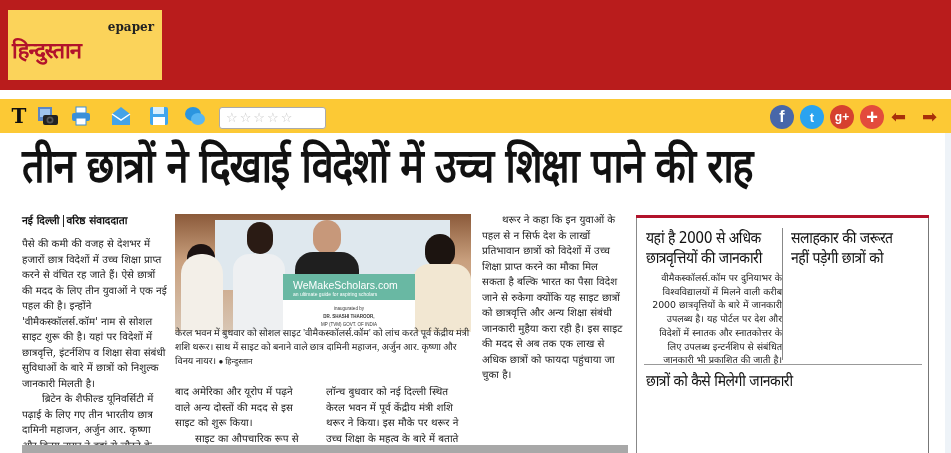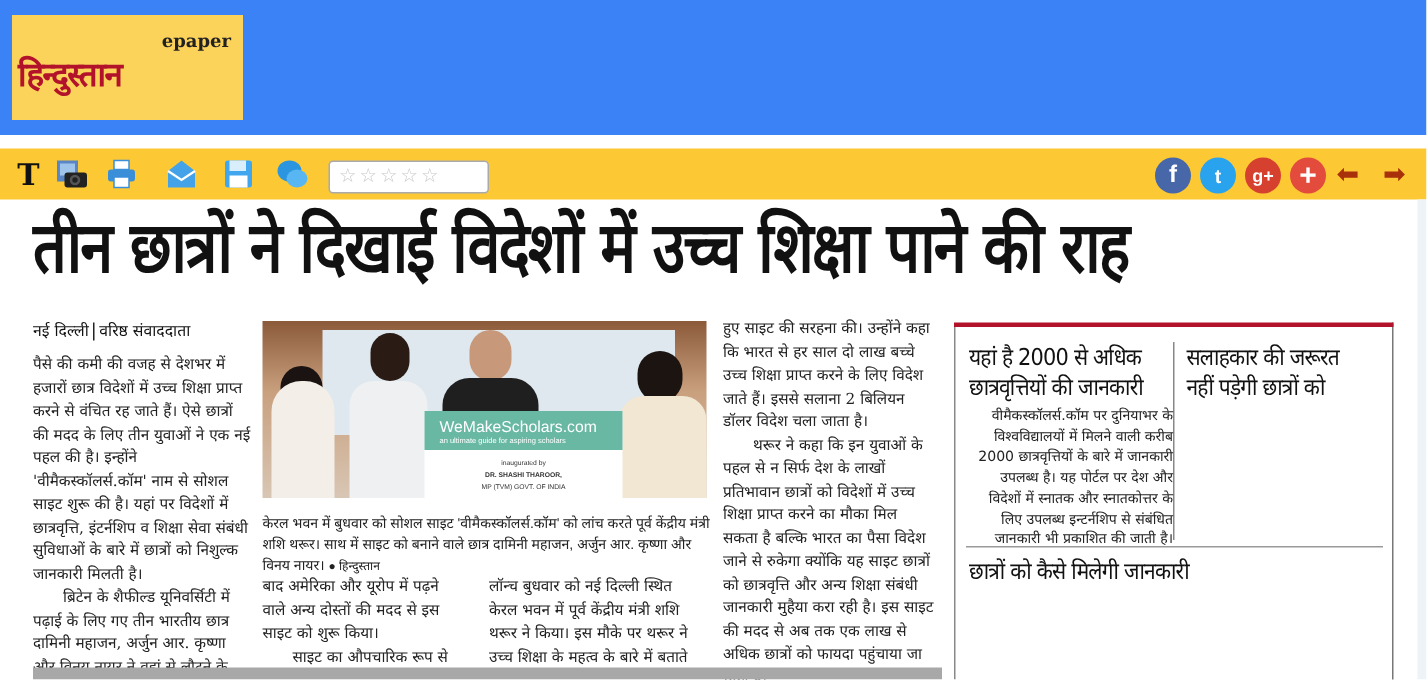--- a/index.html
+++ b/index.html
@@ -1,19 +1,19 @@
 <!DOCTYPE html>
 <html><head>
 <meta charset="utf-8">
 <style>
   * { box-sizing: border-box; margin: 0; padding: 0; }
   html, body { width: 951px; height: 453px; overflow: hidden; background: #ffffff; }
   body { font-family: "DejaVu Sans", sans-serif; color: #111; position: relative; }
 
-  .header-band { position: absolute; left: 0; top: 0; width: 951px; height: 90px; background: #3b82f6; }
+  .header-band { position: absolute; left: 0; top: 0; width: 951px; height: 90px; background: #b91c1c; }
   .logo-box { position: absolute; left: 8px; top: 10px; width: 154px; height: 70px; background: #fbd35a; }
   .logo-epaper { position: absolute; right: 8px; top: 10px; font-family: "DejaVu Serif", serif; font-weight: bold; font-size: 12px; color: #222; }
   .logo-name { position: absolute; left: 4px; top: 22px; font-family: "DejaVu Serif", serif; font-weight: bold; font-size: 22px; color: #b2132b; letter-spacing: -1px; line-height: 36px; }
 
   .gap-white { position: absolute; left: 0; top: 90px; width: 951px; height: 10px; background: #fff; }
 
   .toolbar { position: absolute; left: 0; top: 99px; width: 951px; height: 34px; background: #fcc935; }
   .tb-icon { position: absolute; top: 6px; width: 22px; height: 22px; display: flex; align-items: center; justify-content: center; cursor: pointer; }
   .tb-text { left: 8px; font-family: "DejaVu Serif", serif; font-size: 20px; font-weight: bold; color: #111; }
   .tb-camera { left: 37px; }
@@ -29,21 +29,21 @@
   .s-tw { left: 800px; background: #2aa3ef; font-size: 13px; }
   .s-gp { left: 830px; background: #d6412f; font-size: 12px; }
   .s-add { left: 860px; background: #e34b3c; font-size: 20px; }
   .arrow { position: absolute; top: 107px; font-size: 18px; color: #a8300a; cursor: pointer; line-height: 20px; }
   .arrow-prev { left: 891px; }
   .arrow-next { left: 922px; }
 
   .headline { position: absolute; left: 22px; top: 136px; width: 900px; font-family: "DejaVu Sans", sans-serif; font-size: 47px; line-height: 60px; color: #111; letter-spacing: -1.5px; white-space: nowrap; transform: scaleX(0.84); transform-origin: left; }
 
   .col { position: absolute; font-size: 10.2px; line-height: 15.5px; color: #222; font-family: "DejaVu Serif", serif; }
-  .dateline { position: absolute; left: 22px; top: 213px; font-size: 10.5px; font-weight: normal; font-family: "DejaVu Sans", sans-serif; white-space: nowrap; }
+  .dateline { position: absolute; left: 22px; top: 213px; font-size: 10.5px; font-weight: bold; font-family: "DejaVu Sans", sans-serif; white-space: nowrap; }
   .dateline .sep { display: inline-block; width: 1px; height: 12px; background: #222; margin: 0 3px; vertical-align: middle; }
   .col1 { left: 22px; top: 236px; width: 145px; }
   .col2 { left: 175px; top: 384px; width: 135px; }
   .col3 { left: 326px; top: 384px; width: 140px; }
   .col4 { left: 482px; top: 212px; width: 142px; }
   .indent { display: inline-block; width: 20px; }
 
   .photo { position: absolute; left: 175px; top: 214px; width: 296px; height: 118px; background: linear-gradient(180deg, #8b5a3a 0%, #c9a07e 40%, #d8c6b4 100%); overflow: hidden; }
   .photo .screen { position: absolute; left: 40px; top: 6px; width: 235px; height: 70px; background: #dfe8ee; }
   .photo .p1 { position: absolute; left: 6px; top: 40px; width: 42px; height: 78px; background: #f3efe8; border-radius: 20px 20px 0 0; }
@@ -53,21 +53,21 @@
   .photo .p3 { position: absolute; left: 120px; top: 38px; width: 64px; height: 40px; background: #1f1f1f; border-radius: 18px 18px 0 0; }
   .photo .p3h { position: absolute; left: 138px; top: 6px; width: 28px; height: 34px; background: #c7987a; border-radius: 14px; }
   .photo .p4 { position: absolute; left: 238px; top: 50px; width: 58px; height: 68px; background: #f2e7d2; border-radius: 16px 16px 0 0; }
   .photo .p4h { position: absolute; left: 250px; top: 20px; width: 30px; height: 34px; background: #1c1410; border-radius: 15px; }
   .banner { position: absolute; left: 108px; top: 60px; width: 132px; height: 58px; background: #fff; }
   .banner-top { position: absolute; left: 0; top: 0; width: 132px; height: 26px; background: #69b8a3; color: #fff; font-family: "Liberation Sans", sans-serif; }
   .banner-title { position: absolute; left: 10px; top: 5px; font-size: 10.5px; white-space: nowrap; }
   .banner-sub { position: absolute; left: 10px; top: 17px; font-size: 5px; white-space: nowrap; }
   .banner-line { position: absolute; left: 0; width: 132px; text-align: center; font-family: "Liberation Sans", sans-serif; font-size: 4.5px; color: #333; white-space: nowrap; }
 
-  .caption { position: absolute; left: 175px; top: 342px; width: 300px; font-size: 9.4px; line-height: 14px; font-family: Liberation Sans, sans-serif; color: #222; }
+  .caption { position: absolute; left: 175px; top: 326px; width: 300px; font-size: 9.4px; line-height: 14px; font-family: Liberation Serif, serif; color: #222; }
   .caption .credit { font-size: 8px; }
 
   .sidebar { position: absolute; left: 636px; top: 215px; width: 293px; height: 299px; border-right: 1px solid #777; }
   .sb-redbar { position: absolute; left: 0; top: 0; width: 293px; height: 3px; background: #b2132b; }
   .sb-leftbar { position: absolute; left: 0; top: 3px; width: 1px; height: 235px; background: #888; }
   .sb-div { position: absolute; left: 146px; top: 13px; width: 1px; height: 132px; background: #888; }
   .sb-hline { position: absolute; left: 8px; top: 149px; width: 278px; height: 1px; background: #999; }
   .sb-head { position: absolute; font-family: "DejaVu Sans", sans-serif; font-size: 15.5px; line-height: 20px; color: #111; letter-spacing: -0.6px; transform: scaleX(0.9); transform-origin: left; white-space: nowrap; }
   .sb-text { position: absolute; font-family: "DejaVu Sans", sans-serif; font-size: 9.4px; line-height: 13.7px; color: #222; }
   .sb1-head { left: 10px; top: 13px; }
@@ -185,21 +185,20 @@
 <div class="col col2">
   <p>बाद अमेरिका और यूरोप में पढ़ने वाले अन्य दोस्तों की मदद से इस साइट को शुरू किया।</p>
   <p><span class="indent"></span><span>साइट का औपचारिक रूप से</span></p>
 </div>
 
 <div class="col col3">
   <p>लॉन्च बुधवार को नई दिल्ली स्थित केरल भवन में पूर्व केंद्रीय मंत्री शशि थरूर ने किया। इस मौके पर थरूर ने उच्च शिक्षा के महत्व के बारे में बताते</p>
 </div>
 
 <div class="col col4">
-  <p>हुए साइट की सरहना की। उन्होंने कहा कि भारत से हर साल दो लाख बच्चे उच्च शिक्षा प्राप्त करने के लिए विदेश जाते हैं। इससे सलाना 2 बिलियन डॉलर विदेश चला जाता है।</p>
   <p><span class="indent"></span><span>थरूर ने कहा कि इन युवाओं के पहल से न सिर्फ देश के लाखों प्रतिभावान छात्रों को विदेशों में उच्च शिक्षा प्राप्त करने का मौका मिल सकता है बल्कि भारत का पैसा विदेश जाने से रुकेगा क्योंकि यह साइट छात्रों को छात्रवृत्ति और अन्य शिक्षा संबंधी जानकारी मुहैया करा रही है। इस साइट की मदद से अब तक एक लाख से अधिक छात्रों को फायदा पहुंचाया जा चुका है।</span></p>
 </div>
 
 <div class="sidebar">
   <div class="sb-redbar"></div>
   <div class="sb-leftbar"></div>
   <div class="sb-div"></div>
 
   <div class="sb-head sb1-head">
     <div>यहां है 2000 से अधिक</div>

